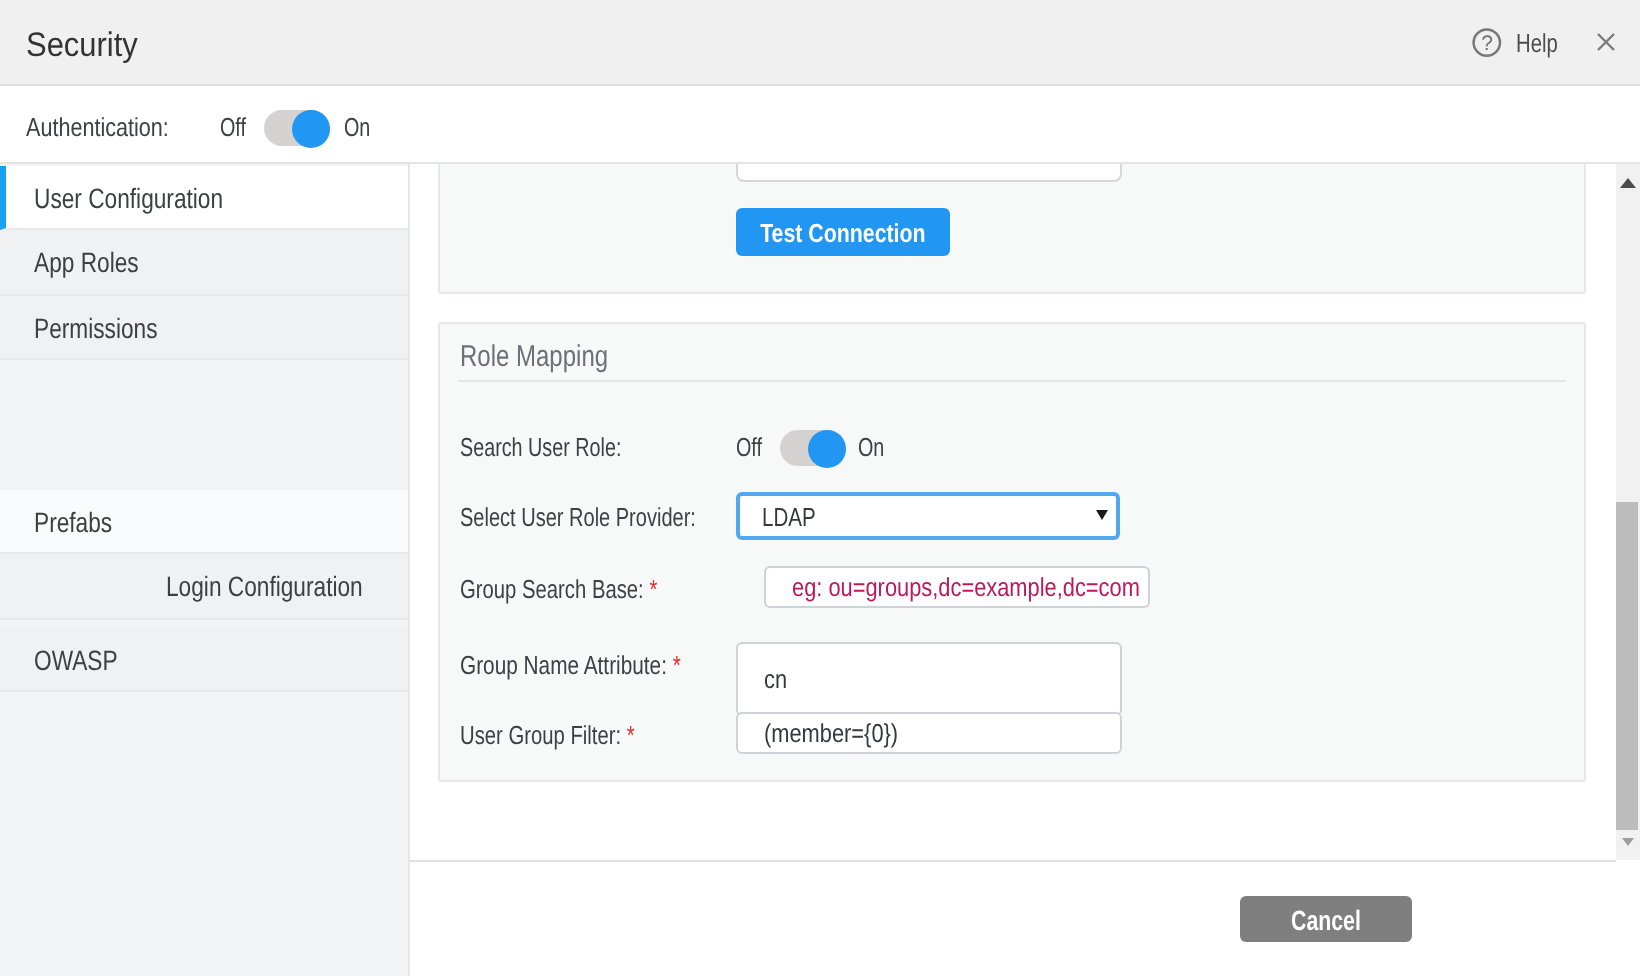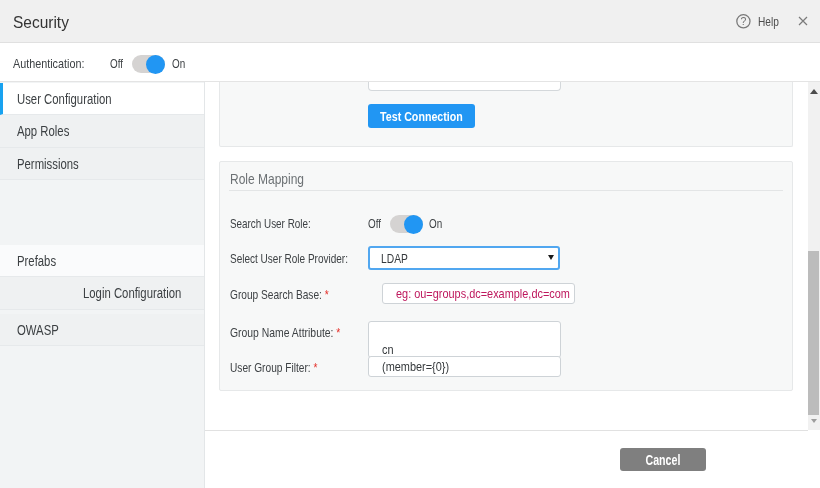--- a/index.html
+++ b/index.html
@@ -66,21 +66,21 @@
   #rm-sw  { left:390px; top:215px; }
   #rm-on  { left:429px; top:216px; transform:scaleX(0.76); }
 
   #sel { left:368px; top:246px; width:192px; height:24px; background:#fff; border:2px solid #51a7f0; border-radius:3px; }
   #sel-txt { left:381px; top:251px; font-size:13px; color:#35393c; transform:scaleX(0.79); transform-origin:left center; }
   #sel-car { left:548px; top:255px; width:0; height:0; border-left:3.5px solid transparent; border-right:3.5px solid transparent; border-top:5.5px solid #1a1a1a; }
 
   .tinput { background:#fff; border:1px solid #ced3d7; border-radius:3px; font-size:13px; display:flex; align-items:center; padding-left:13px; overflow:hidden; }
   .tinput span { transform:scaleX(0.84); transform-origin:left center; white-space:nowrap; }
   #i3 { left:368px; top:283px; width:193px; height:21px; color:#be185d;margin-left:14px; }
-  #i4 { left:368px; top:321px; width:193px; height:37px; color:#35393c;align-items:flex-end; }
+  #i4 { left:368px; top:321px; width:193px; height:37px; color:#35393c; }
   #i5 { left:368px; top:356px; width:193px; height:21px; color:#35393c; }
 
   
   #ft-line { left:205px; top:430px; width:603px; height:1px; background:#e1e1e1; }
   .btn { position:absolute; top:448px; width:86px; height:23px; border-radius:3px; color:#fff; font-size:14px; font-weight:bold; display:flex; align-items:center; justify-content:center; }
   .btn span { transform:scaleX(0.76); white-space:nowrap; }
   #btn-cancel { left:620px; background:#7f7f7f;text-align:center; }
   #btn-save { left:717px; background:#2196f3; }
 </style>
 </head>

